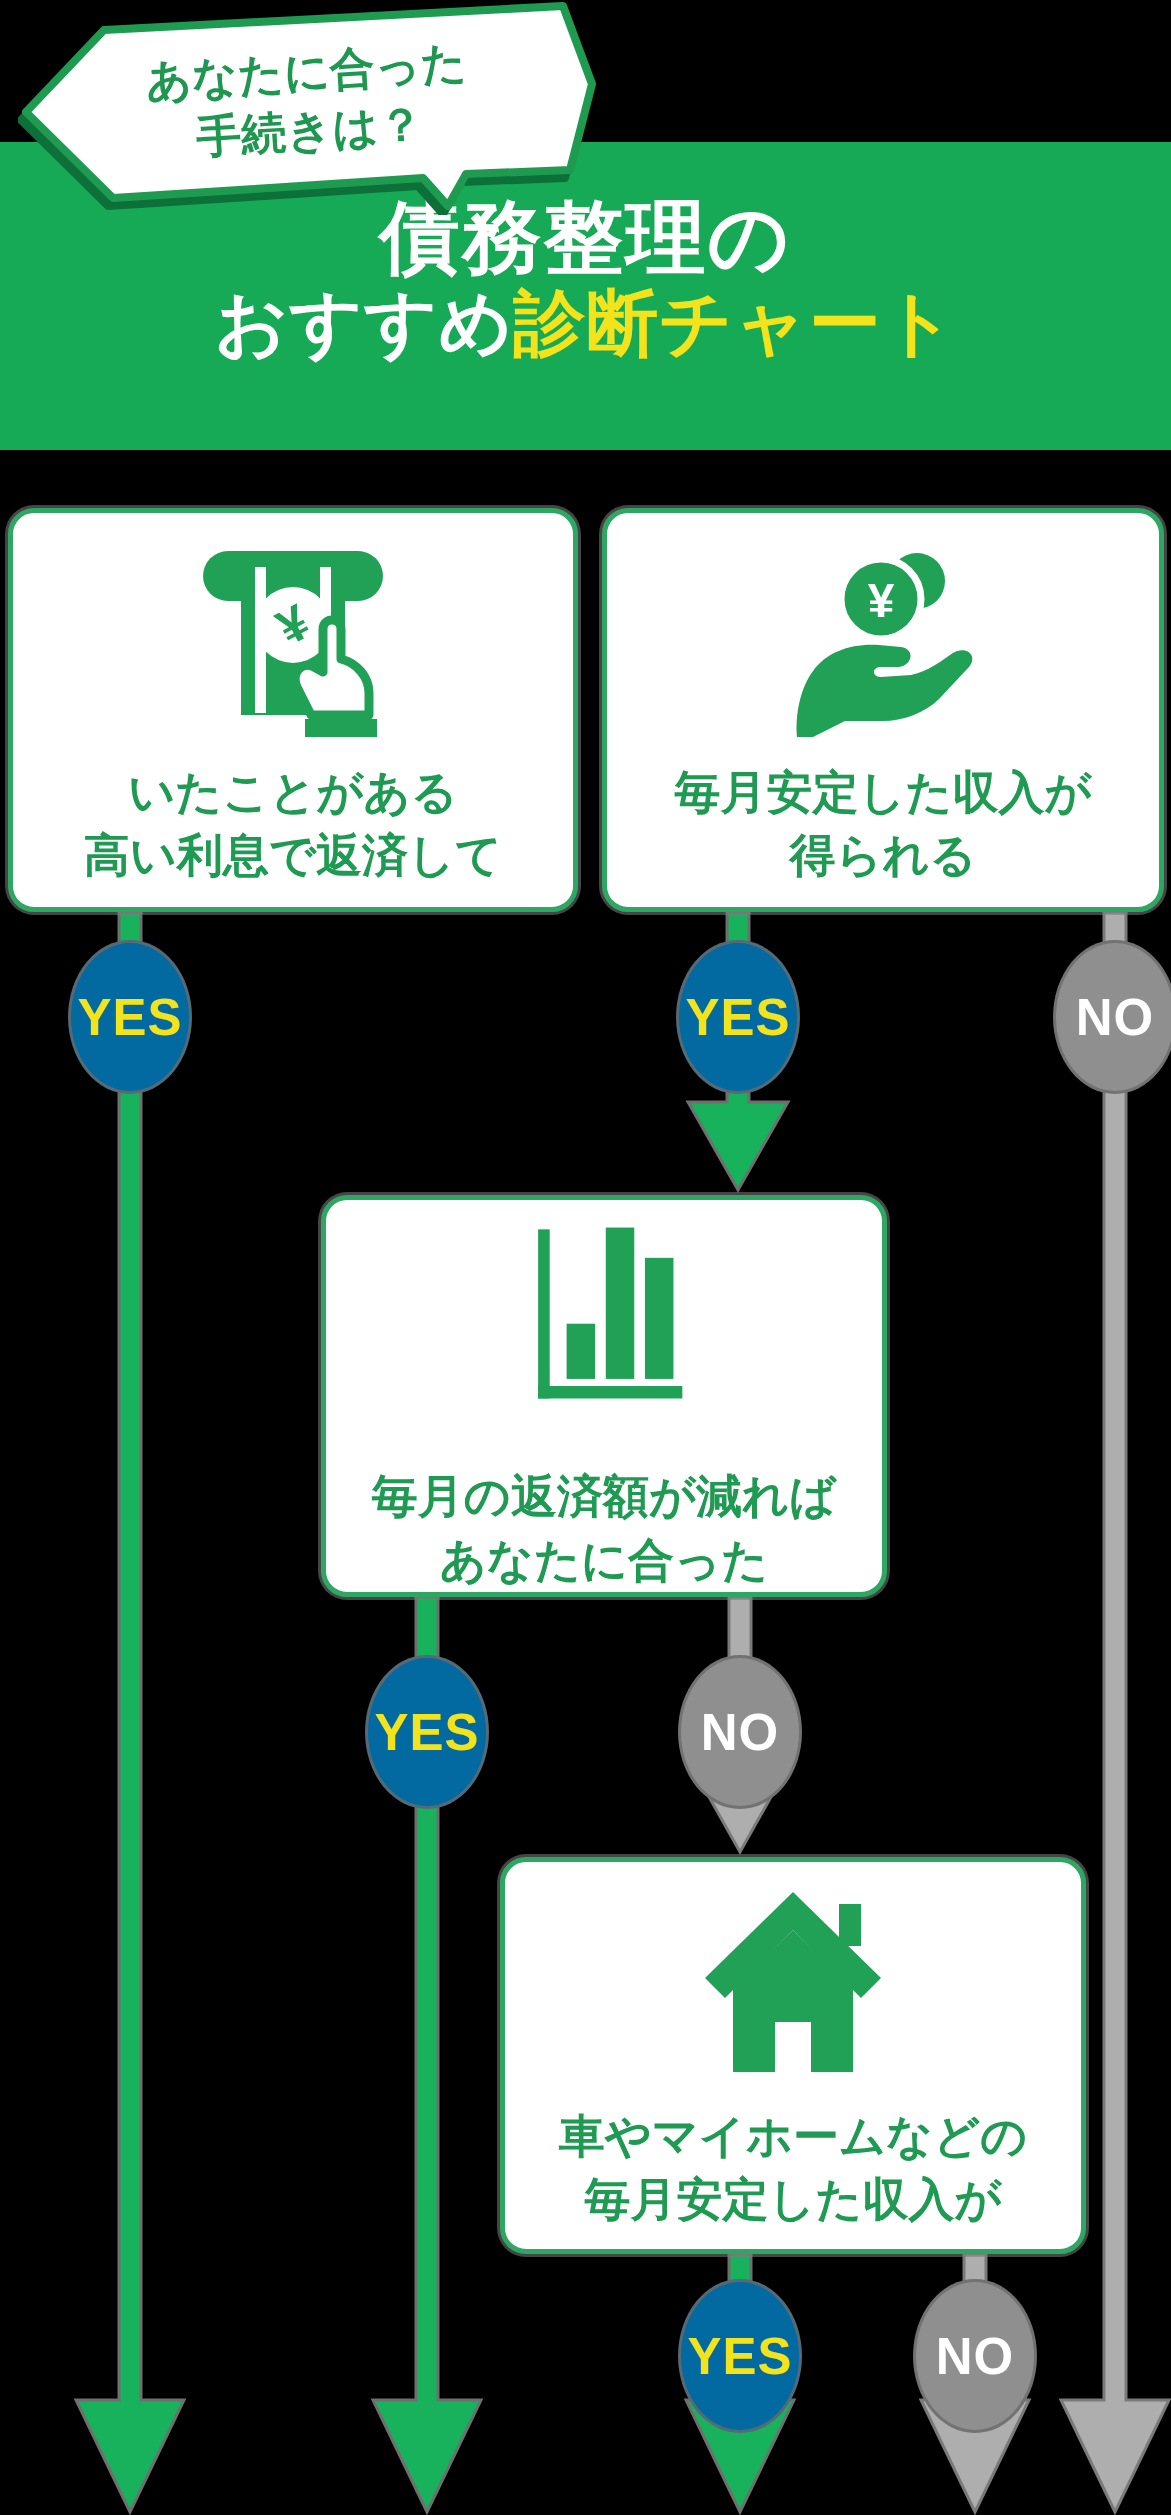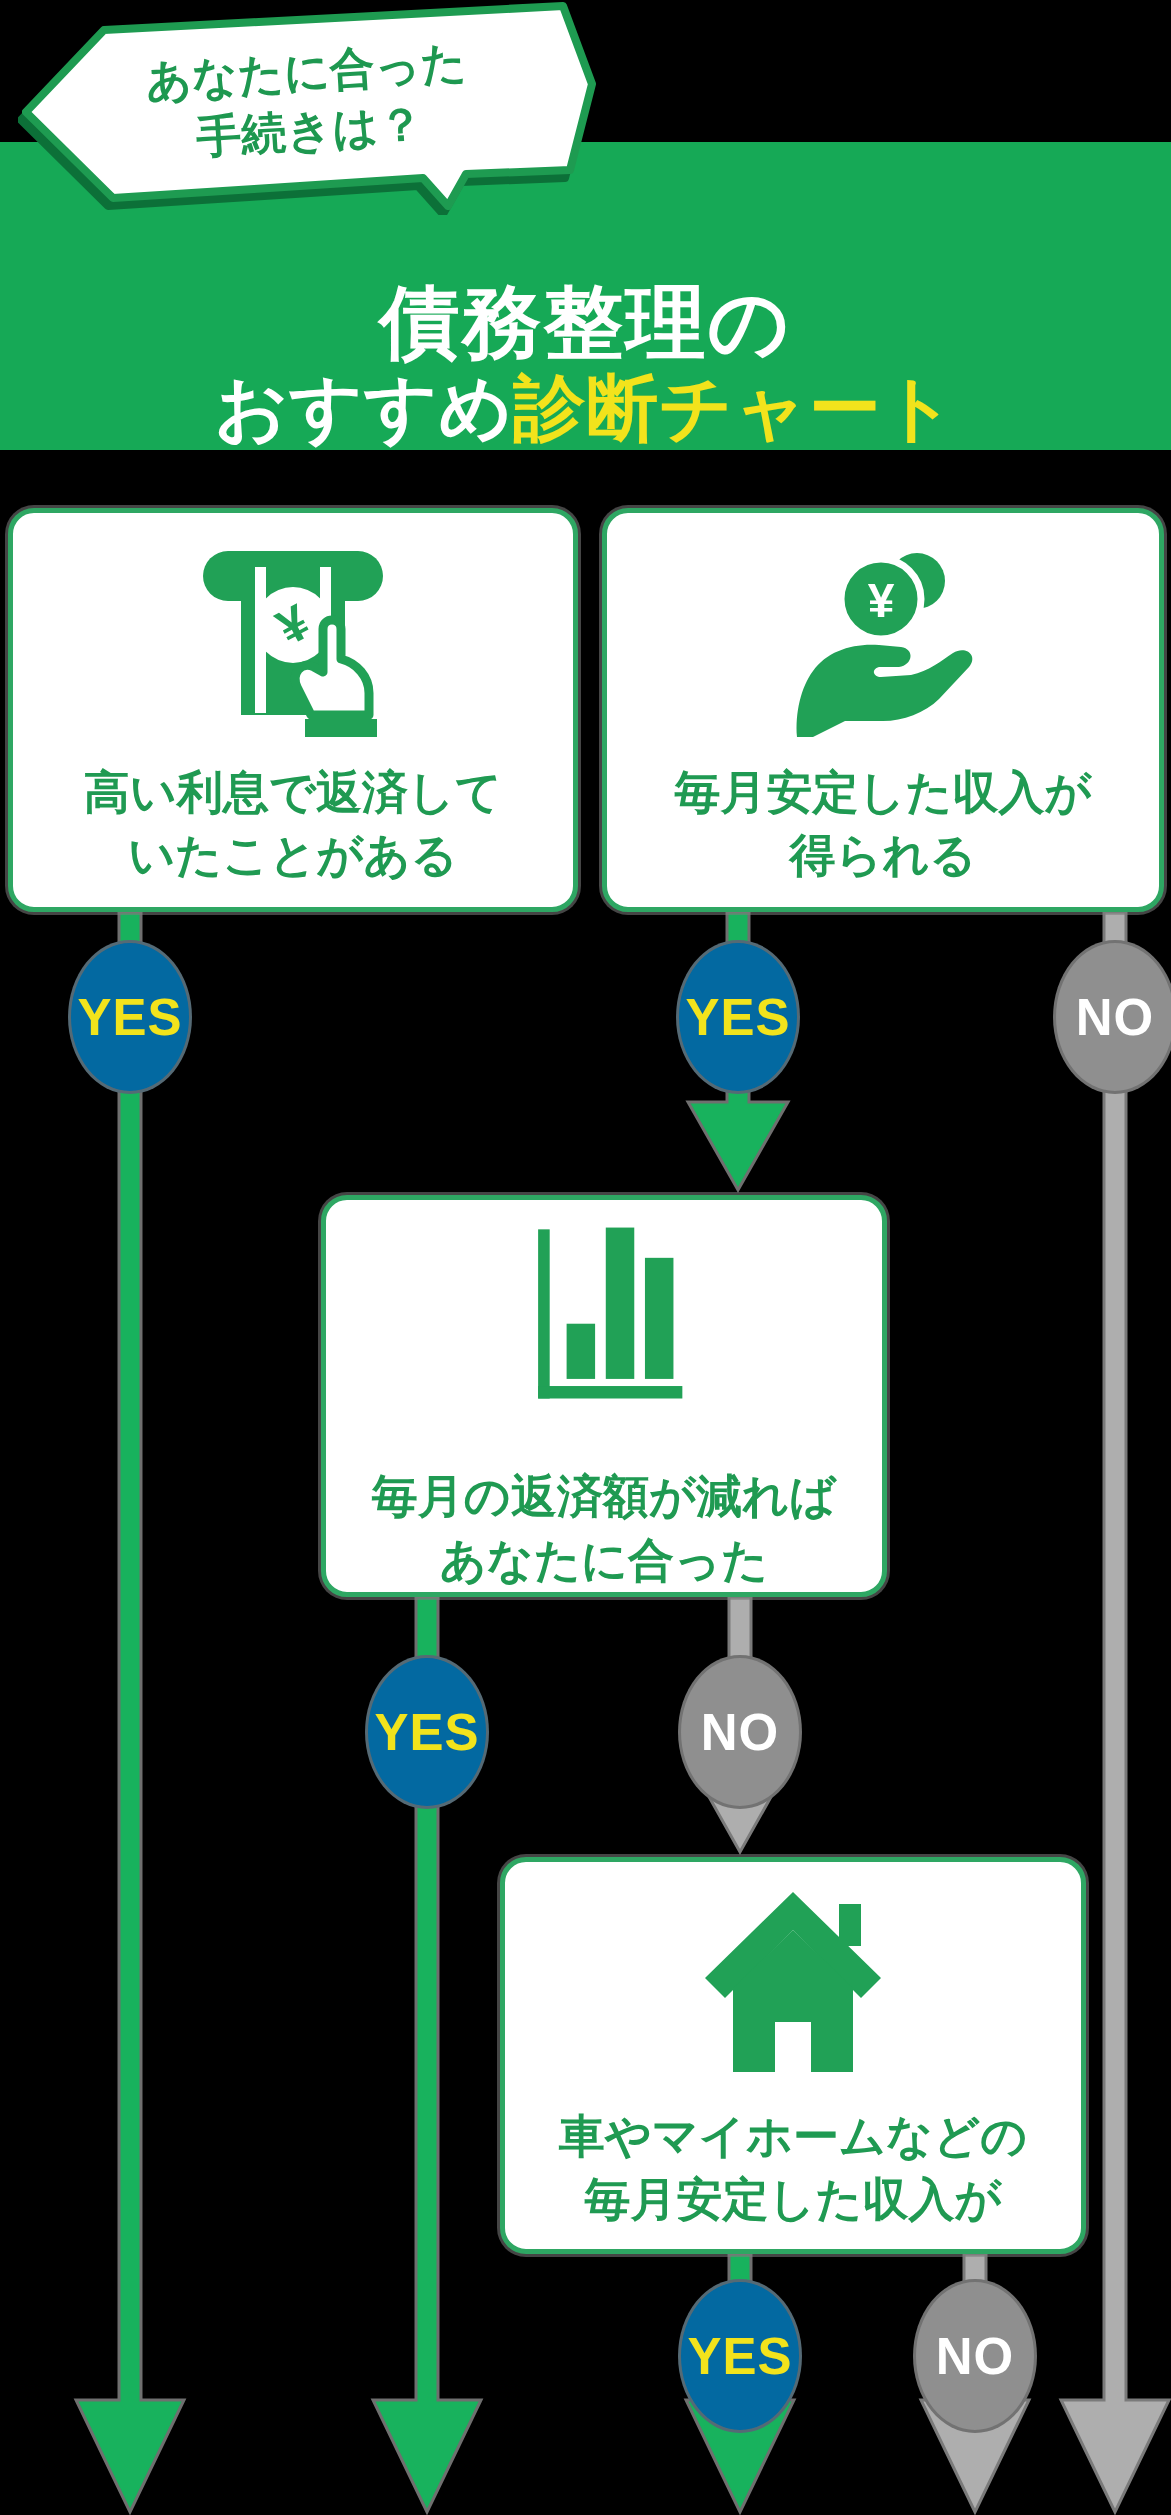--- a/index.html
+++ b/index.html
@@ -1,21 +1,21 @@
 <!DOCTYPE html>
 <html><head>
 <meta charset="utf-8">
 <style>
   html,body{margin:0;padding:0;background:#000;}
   body{font-family:"Liberation Sans", sans-serif;}
   .canvas{position:relative;width:1171px;height:2515px;background:#000;overflow:hidden;}
 
   
   .banner{position:absolute;left:0;top:142px;width:1171px;height:308px;background:#16a956;
-          display:flex;flex-direction:column;align-items:center;justify-content:flex-end;
+          display:flex;flex-direction:column;align-items:center;justify-content:flex-start;
           padding-top:52px;box-sizing:border-box;}
   .title-line1{font-size:80px;font-weight:900;color:#ffffff;letter-spacing:2px;line-height:1.1;}
   .title-line2{font-size:72px;font-weight:900;color:#ffffff;letter-spacing:1px;line-height:1.15;}
   .title-line2 .accent{color:#f2e31c;}
 
   
   .bubble{position:absolute;left:18px;top:0px;width:580px;height:215px;}
   .bubble svg{position:absolute;left:0;top:0;}
   .bubble-text{position:absolute;left:40px;top:14px;width:500px;height:175px;
                display:flex;flex-direction:column;align-items:center;justify-content:center;
@@ -95,22 +95,22 @@
       <rect class="icon-green" x="10" y="14" width="180" height="50" rx="25"></rect>
       <rect class="icon-green" x="48" y="30" width="104" height="148"></rect>
       <rect x="62" y="30" width="11" height="146" fill="#ffffff"></rect>
       <rect x="127" y="30" width="11" height="92" fill="#ffffff"></rect>
       <circle cx="100" cy="88" r="38" fill="#ffffff"></circle>
       <text x="100" y="105" text-anchor="middle" font-size="50" font-weight="bold" fill="#21a156" transform="rotate(-28 100 88)">¥</text>
       <path d="M118,178 L104,150 C98,136 108,124 121,130 L130,135 L130,92 C130,80 148,80 148,92 L148,122 C164,126 176,140 176,156 L176,178 Z" fill="#ffffff" stroke="#21a156" stroke-width="9" stroke-linejoin="round"></path>
       <rect class="icon-green" x="112" y="182" width="72" height="18"></rect>
     </svg>
     <div class="caption">
+      <div>いたことがある</div>
       <div>高い利息で返済して</div>
-      <div>いたことがある</div>
     </div>
   </div>
 
   <div class="card" id="card-q2">
     <svg class="icon" width="200" height="200" viewBox="0 0 200 200">
       <circle class="icon-green" cx="134" cy="44" r="28"></circle>
       <circle cx="98" cy="62" r="40" fill="#21a156" stroke="#ffffff" stroke-width="7"></circle>
       <text x="98" y="80" text-anchor="middle" font-size="48" font-weight="bold" fill="#ffffff">¥</text>
       <path class="icon-green" d="M30,134 C44,114 70,106 96,108 L118,110 C132,112 130,128 116,130 L96,130 C88,132 90,140 98,140 L128,138 C146,134 158,124 170,116 C182,108 196,118 186,130 L156,162 C142,176 120,184 100,184 L62,184 L30,200 L14,200 C12,176 18,150 30,134 Z"></path>
     </svg>

